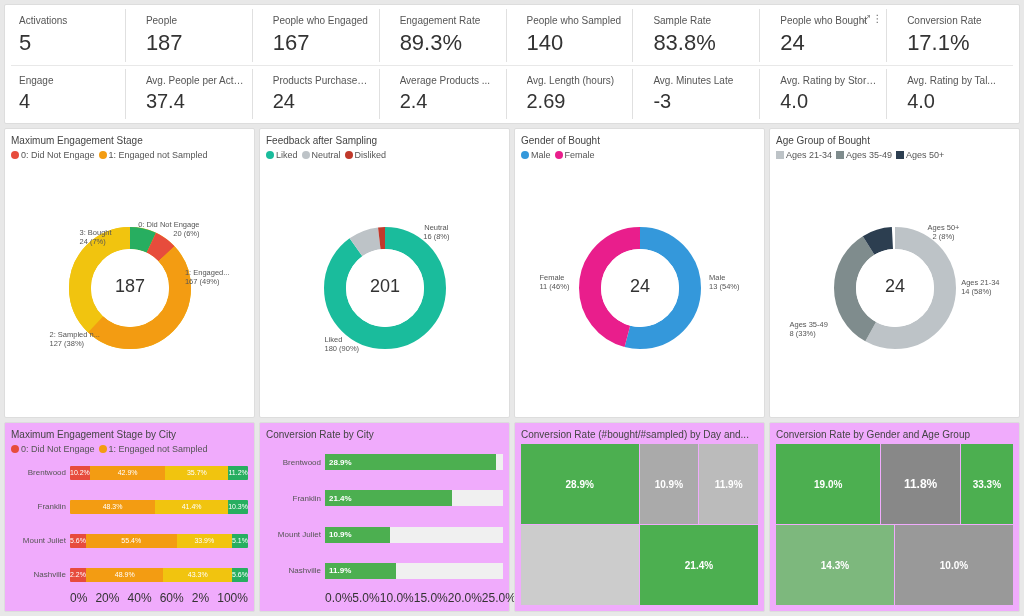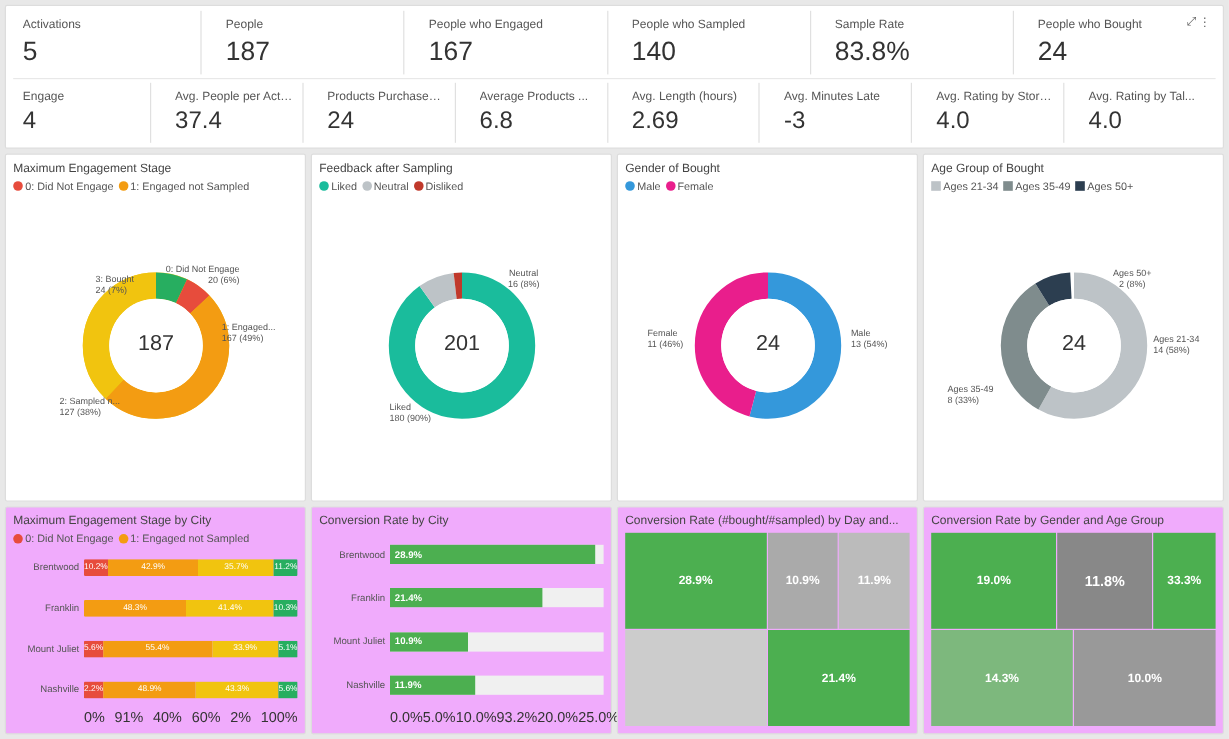--- a/index.html
+++ b/index.html
@@ -75,53 +75,61 @@
         </div>
         <div class="metric-card">
           <div class="metric-label">People</div>
           <div class="metric-value">187</div>
         </div>
         <div class="metric-card">
           <div class="metric-label">People who Engaged</div>
           <div class="metric-value">167</div>
         </div>
         <div class="metric-card">
+          <div class="metric-label">Engagement Rate</div>
+          <div class="metric-value">89.3%</div>
+        </div>
+        <div class="metric-card">
           <div class="metric-label">People who Sampled</div>
           <div class="metric-value">140</div>
         </div>
         <div class="metric-card">
           <div class="metric-label">Sample Rate</div>
           <div class="metric-value">83.8%</div>
         </div>
         <div class="metric-card">
           <div class="metric-icon-area">
             <span style="cursor:pointer;font-size:10px;color:#666">⤢</span>
             <span style="cursor:pointer;font-size:10px;color:#666">⋮</span>
           </div>
           <div class="metric-label">People who Bought</div>
           <div class="metric-value">24</div>
         </div>
+        <div class="metric-card">
+          <div class="metric-label">Conversion Rate</div>
+          <div class="metric-value">17.1%</div>
+        </div>
       </div>
     <div class="metric-divider"></div>
     <div class="metrics-row metrics-row2" id="metrics-row-2">
         <div class="metric-card">
           <div class="metric-label">Engage</div>
           <div class="metric-value">4</div>
         </div>
         <div class="metric-card">
           <div class="metric-label">Avg. People per Activation</div>
           <div class="metric-value">37.4</div>
         </div>
         <div class="metric-card">
           <div class="metric-label">Products Purchased (Re...</div>
           <div class="metric-value">24</div>
         </div>
         <div class="metric-card">
           <div class="metric-label">Average Products ...</div>
-          <div class="metric-value">6.8</div>
+          <div class="metric-value">2.4</div>
         </div>
         <div class="metric-card">
           <div class="metric-label">Avg. Length (hours)</div>
           <div class="metric-value">2.69</div>
         </div>
         <div class="metric-card">
           <div class="metric-label">Avg. Minutes Late</div>
           <div class="metric-value">-3</div>
         </div>
         <div class="metric-card">
@@ -312,21 +320,21 @@
             <div class="stacked-bar">
               <div class="bar-seg" style="flex: 2.2 1 0%; background: rgb(231, 76, 60);">2.2%</div>
               <div class="bar-seg" style="flex: 48.9 1 0%; background: rgb(243, 156, 18);">48.9%</div>
               <div class="bar-seg" style="flex: 43.3 1 0%; background: rgb(241, 196, 15);">43.3%</div>
               <div class="bar-seg" style="flex: 5.6 1 0%; background: rgb(39, 174, 96);">5.6%</div>
             </div>
           </div>
         </div>
       <div class="x-axis-labels">
         <span>0%</span>
-        <span>91%</span>
+        <span>20%</span>
         <span>40%</span>
         <span>60%</span>
         <span>2%</span>
         <span>100%</span>
       </div>
     </div>
 
     <div class="bottom-panel">
       <div class="chart-title">Conversion Rate by City</div>
       <div class="hbar-rows" id="hbar-rows">
@@ -360,21 +368,21 @@
               <div class="hbar-fill" style="width: 39.6667%;">
                 <span class="hbar-text">11.9%</span>
               </div>
             </div>
           </div>
         </div>
       <div class="hbar-x-labels">
         <span>0.0%</span>
         <span>5.0%</span>
         <span>10.0%</span>
-        <span>93.2%</span>
+        <span>15.0%</span>
         <span>20.0%</span>
         <span>25.0%</span>
         <span>30.0%</span>
       </div>
     </div>
 
     <div class="bottom-panel">
       <div class="chart-title">Conversion Rate (#bought/#sampled) by Day and...</div>
       <div class="treemap">
         <div class="treemap-row">

